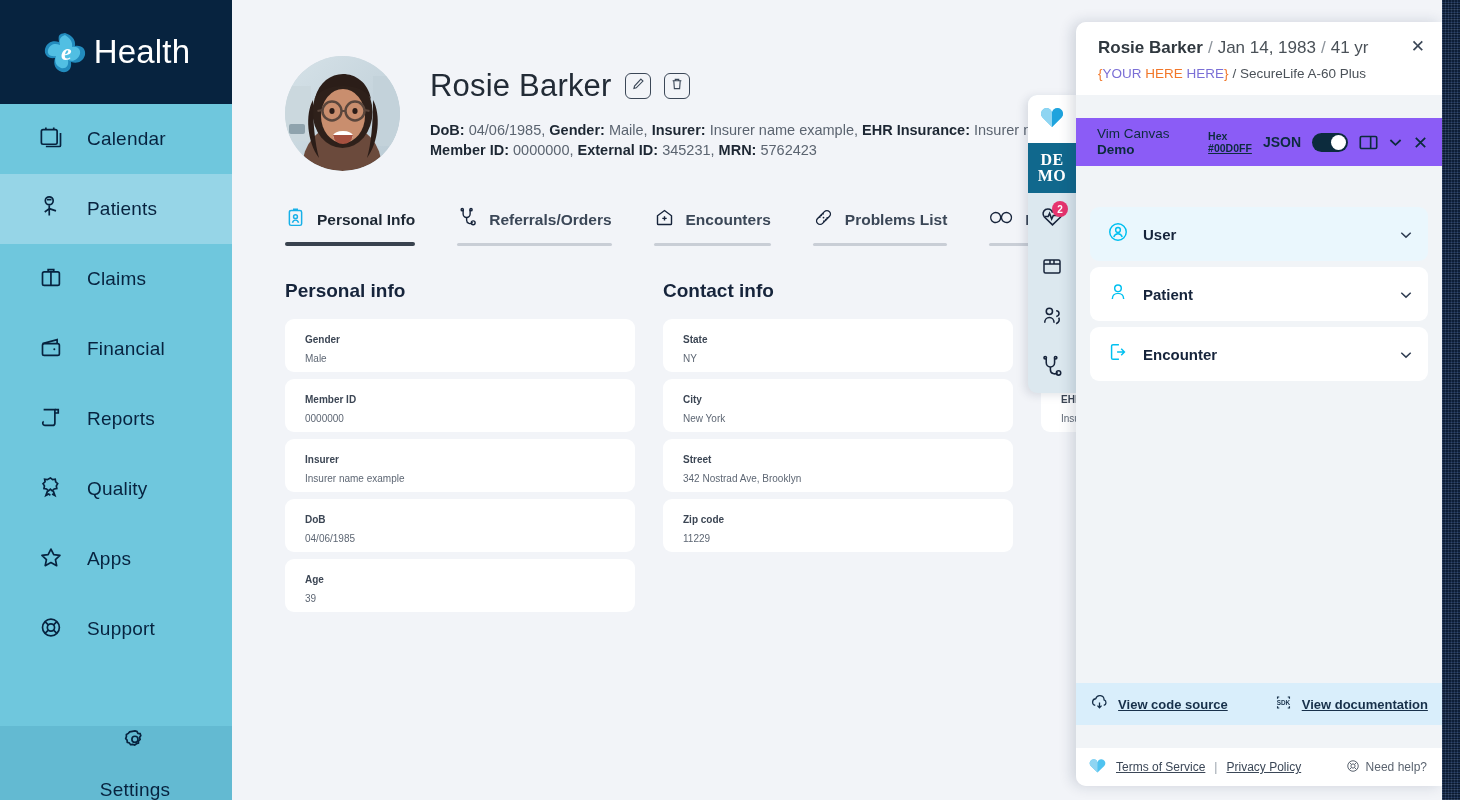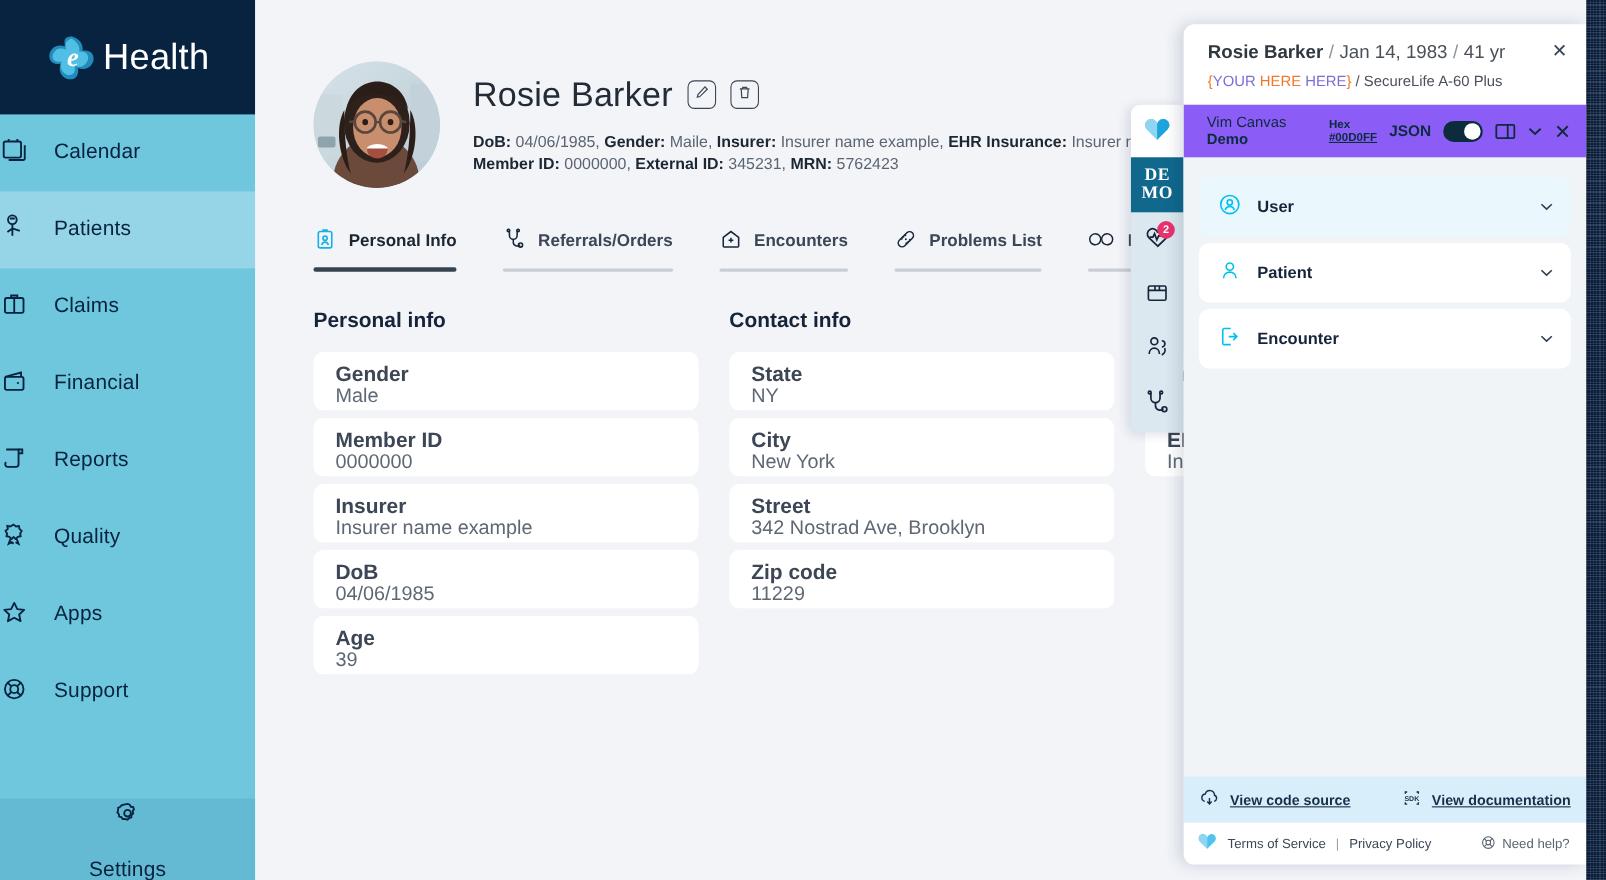--- a/index.html
+++ b/index.html
@@ -24,21 +24,21 @@
     gap: 6px;
   }
   .logo-mark { width: 46px; height: 46px; position: relative; flex: none; }
   .logo-text {
     color: #ffffff; font-size: 33px; letter-spacing: 0.2px;
     font-weight: 400;
   }
   .nav { flex: 1; display: flex; flex-direction: column; padding-top: 0; }
   .nav-item {
     height: 70px; display: flex; align-items: center;
-    gap: 22px; cursor: pointer;
+    padding-left: 38px; gap: 22px; cursor: pointer;
   }
   .nav-item .lbl {
     color: #07233f; font-size: 19px; letter-spacing: 0.2px;
   }
   .nav-item.active { background: #96d5e7; }
   .nav-item svg { flex: none; }
   .nav-spacer { flex: 1; }
   .nav-item.bottom { background: #63bad2; height: 74px; flex-direction: column; }
 
   
@@ -82,22 +82,22 @@
   .tab.active .bar { background: #39424f; height: 4px; }
 
   
   .columns { display: flex; gap: 28px; padding: 34px 0 0 53px; }
   .col { width: 350px; }
   .col-title { font-size: 19px; font-weight: 700; color: #16243b; margin-bottom: 17px; }
   .field {
     background: #ffffff; border-radius: 9px; padding: 12px 0 13px 20px;
     margin-bottom: 7px; height: 53px;
   }
-  .field .f-lbl { font-size: 19px; font-weight: 700; color: #3c4654; line-height: 17px; }
-  .field .f-val { font-size: 18px; color: #5e6774; line-height: 21px; }
+  .field .f-lbl { font-size: 10px; font-weight: 700; color: #3c4654; line-height: 17px; }
+  .field .f-val { font-size: 10px; color: #5e6774; line-height: 21px; }
 
   
   .vtoolbar {
     position: absolute; left: 1028px; top: 95px; width: 48px;
     border-radius: 9px 0 0 9px; overflow: hidden;
     background: #dce8ef;
     box-shadow: -3px 2px 10px rgba(20,40,70,.13);
     display: flex; flex-direction: column; align-items: center;
     z-index: 5;
   }
@@ -122,21 +122,21 @@
   .col3 { width: 350px; }
 
   
   .panel {
     position: absolute; left: 1076px; top: 22px;
     width: 366px; height: 764px;
     background: #f1f4f7;
     border-radius: 10px 0 0 10px;
     box-shadow: -4px 0 14px rgba(20,40,70,.16);
     overflow: hidden; z-index: 10;
-    display: flex; flex-direction: column;
+    display: flex; flex-direction: column; gap: 23px;
   }
   .p-head { background: #ffffff; padding: 16px 20px 14px 22px; position: relative; }
   .p-title { font-size: 17px; color: #30383f; }
   .p-title b { font-weight: 700; }
   .p-title .sep { color: #8d949c; margin: 0 5px; }
   .p-title .dim { color: #4a5158; font-weight: 400; }
   .p-sub { margin-top: 8px; font-size: 13.5px; }
   .p-sub .br { color: #f2772a; }
   .p-sub .pu { color: #7b6fd6; }
   .p-sub .rest { color: #4a5158; }
@@ -176,21 +176,21 @@
     justify-content: center; gap: 46px;
   }
   .plink { display: flex; align-items: center; gap: 9px; cursor: pointer; }
   .plink span {
     font-size: 13px; font-weight: 700; color: #17304a; text-decoration: underline;
   }
   .p-foot {
     background: #ffffff; height: 38px; display: flex; align-items: center;
     padding: 0 15px 0 12px; gap: 9px;
   }
-  .foot-lnk { font-size: 12px; color: #3b4757; cursor: pointer; }
+  .foot-lnk { font-size: 12px; color: #3b4757; text-decoration: underline; cursor: pointer; }
   .foot-div { color: #9aa3ad; font-size: 12px; }
   .foot-help { margin-left: auto; display: flex; align-items: center; gap: 6px; cursor: pointer; }
   .foot-help span { font-size: 12px; color: #5b6470; }
 
   
   .edge {
     position: absolute; right: 0; top: 0; width: 18px; height: 800px;
     background: #132a4d; z-index: 20;
   }
   .edge::after{

